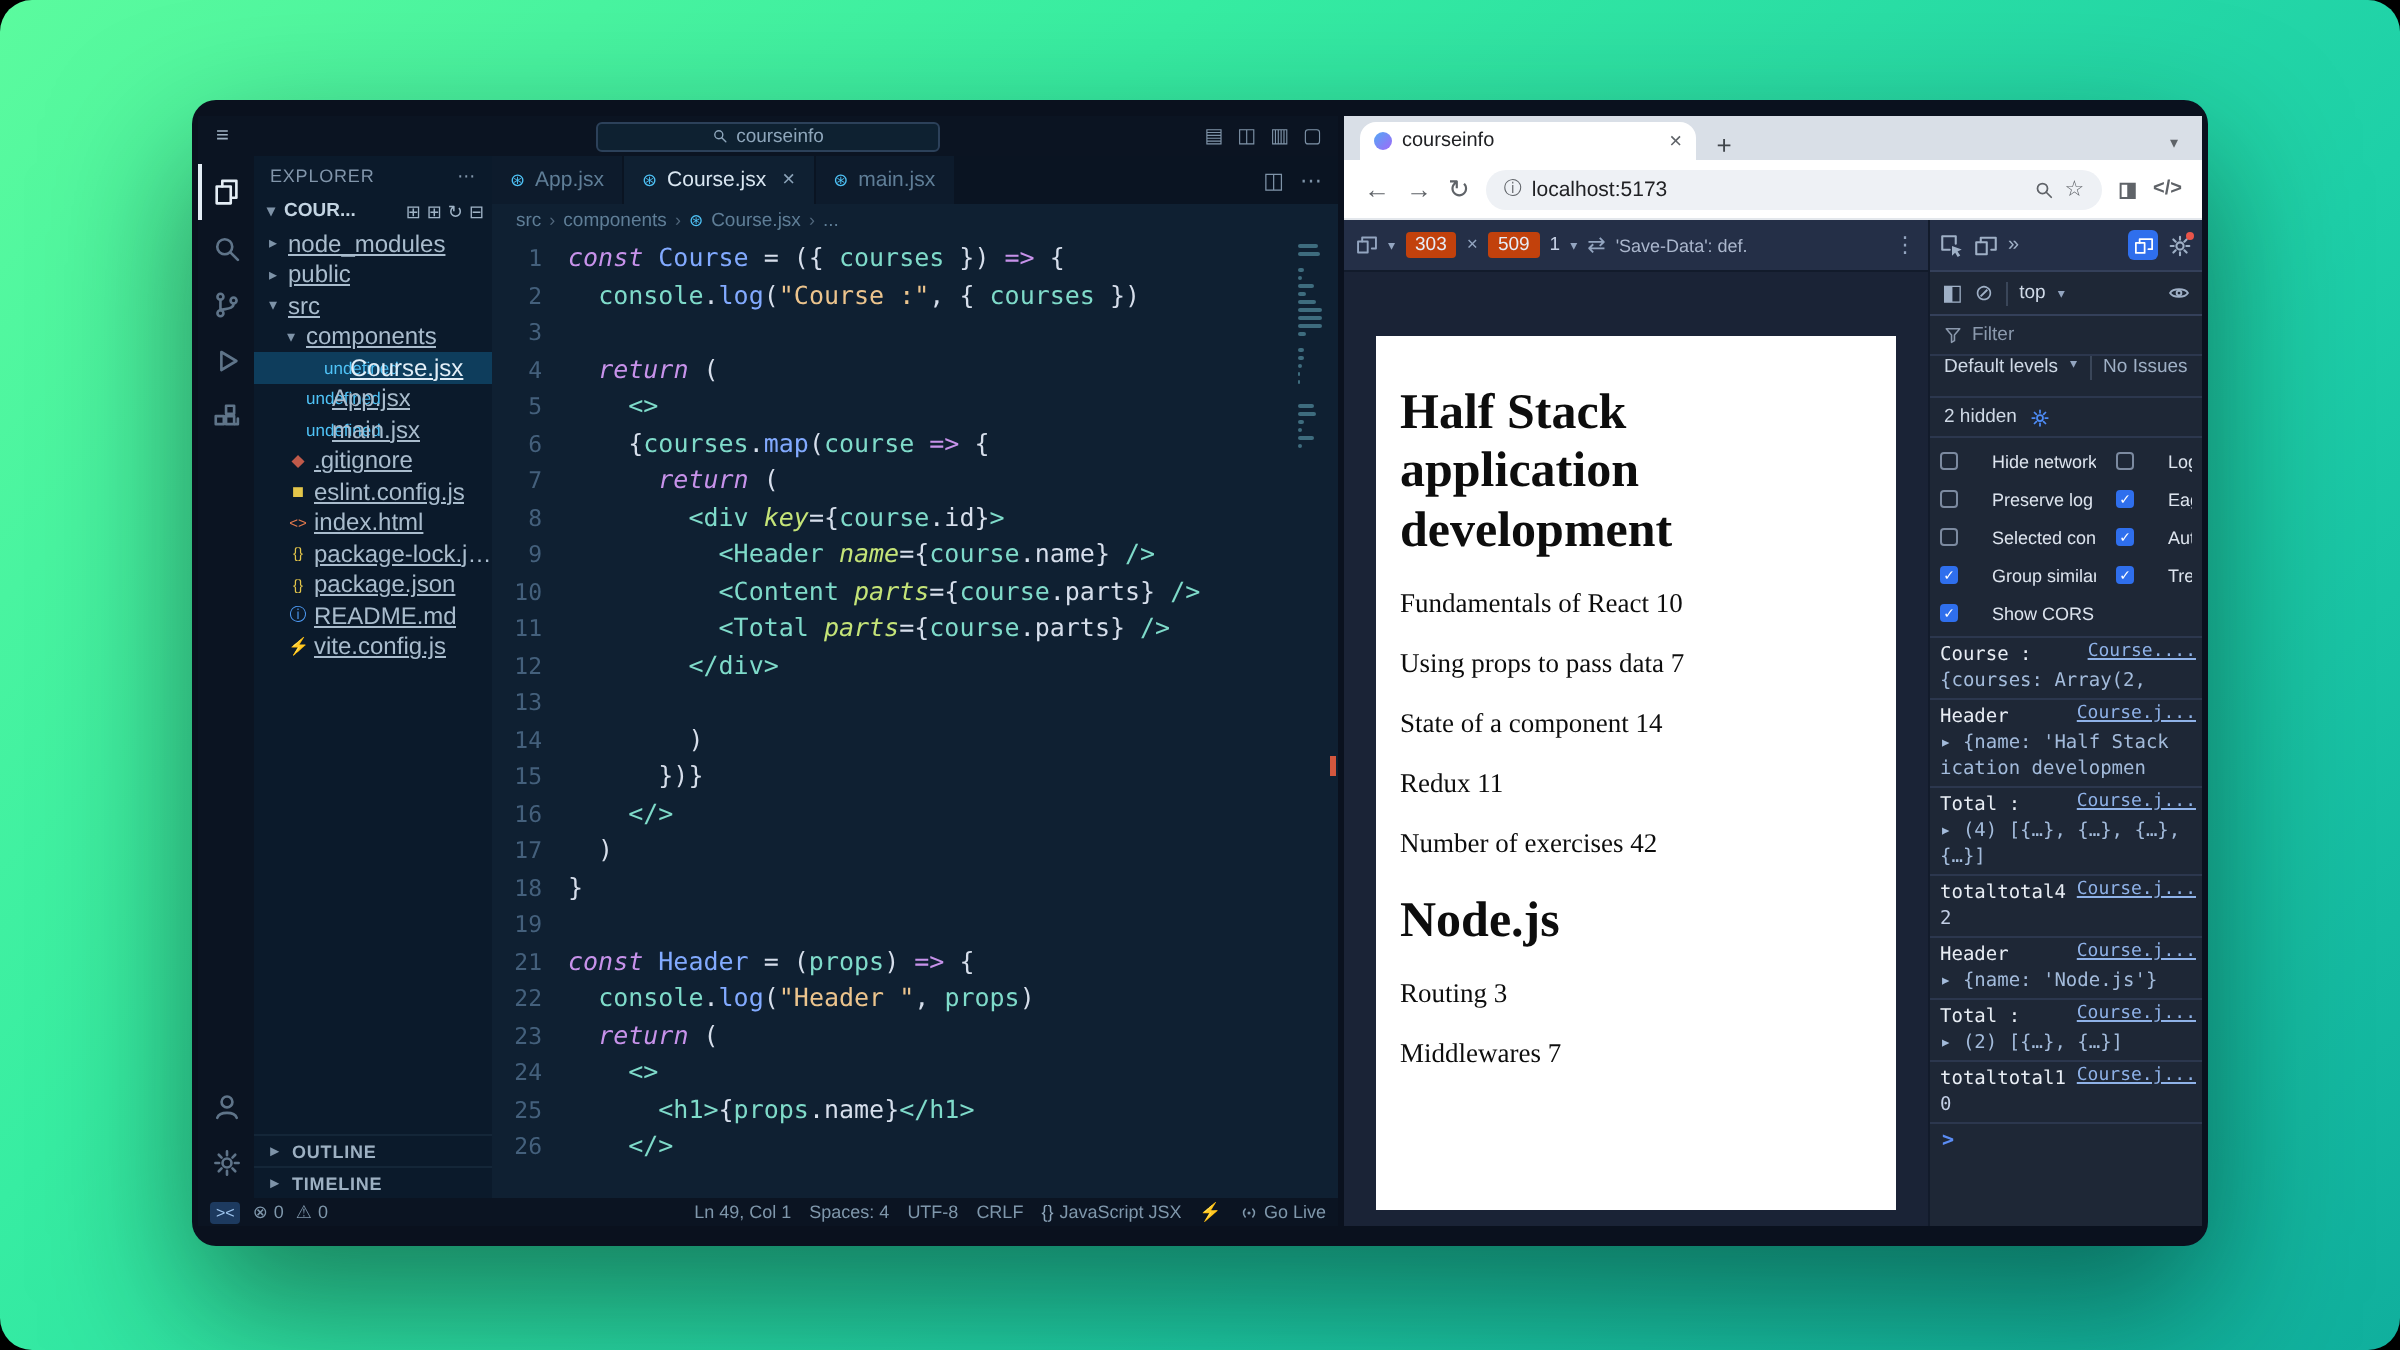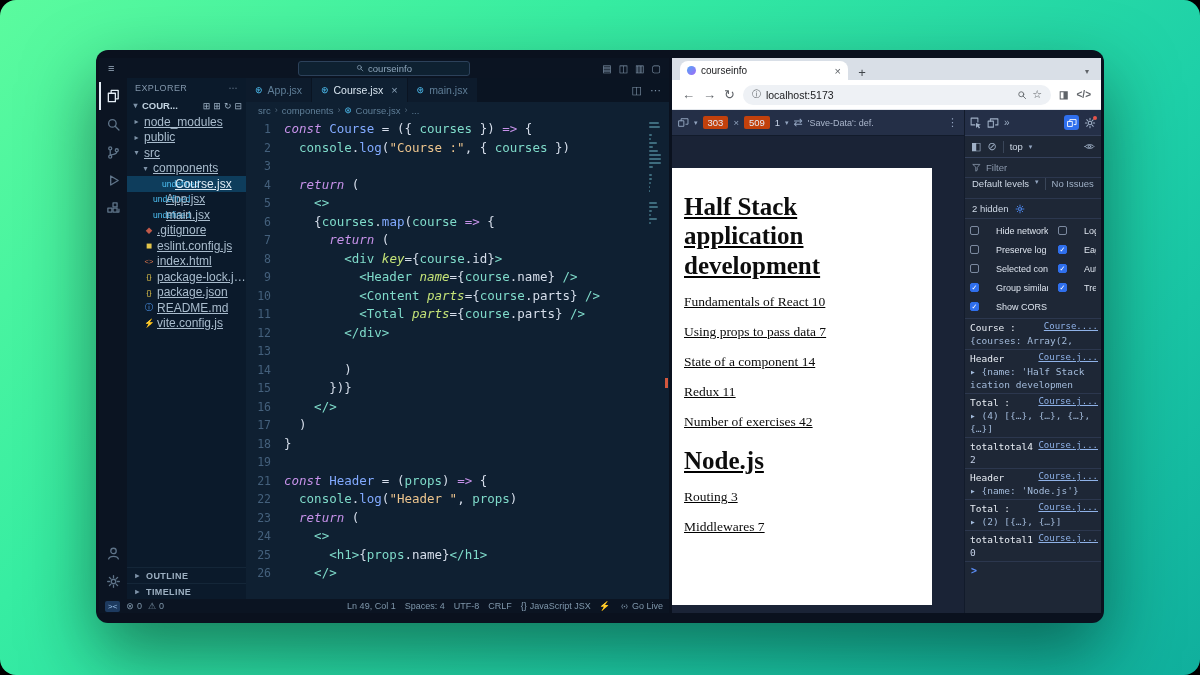--- a/index.html
+++ b/index.html
@@ -97,21 +97,21 @@
   .b-main { flex:1; display:flex; min-height:0; }
   .page-col { width:292px; flex:none; display:flex; flex-direction:column; background:#1a2336; }
   .device-bar { height:26px; flex:none; background:#242f47; border-bottom:1px solid #121b2b; display:flex;
     align-items:center; gap:5px; padding:0 6px; color:#c7d2e6; font-size:9.5px; }
   .db-ic { color:#93a5c0; display:flex; font-size:11px; }
   .db-ic svg { width:11px; height:11px; display:block; }
   .chip { background:#c2410c; border-radius:2px; padding:1px 5px; font-size:9.5px; color:#e6ecf6; }
   .db-x { color:#93a5c0; }
   .db-hint { white-space:nowrap; overflow:hidden; color:#aab6cc; font-size:9px; }
   .caret { font-size:7px; color:#93a5c0; }
-  .page-surround { flex:1; display:flex; overflow:hidden;text-decoration:underline; }
+  .page-surround { flex:1; display:flex; justify-content:center; overflow:hidden; }
   .device-page { width:260px; height:437px; margin-top:32px; background:#fff; color:#0d0d0d; overflow:hidden;
     font-family:"Liberation Serif","DejaVu Serif",serif; padding:8px 12px; }
   .device-page h1 { font-size:25px; line-height:1.17; margin:16px 0 10px; font-weight:bold; }
   .device-page p { font-size:13.5px; margin:14px 0; }
   .devtools { flex:1; min-width:0; border-left:1px solid #121b2b; background:#1e2736; display:flex;
     flex-direction:column; color:#cfd9e6; }
   .dt-top { height:26px; flex:none; background:#242f47; border-bottom:1px solid #34405a; display:flex;
     align-items:center; gap:5px; padding:0 5px; }
   .dt-ic { color:#9fb0c6; display:flex; font-size:11px; }
   .dt-ic svg { width:12px; height:12px; display:block; }

